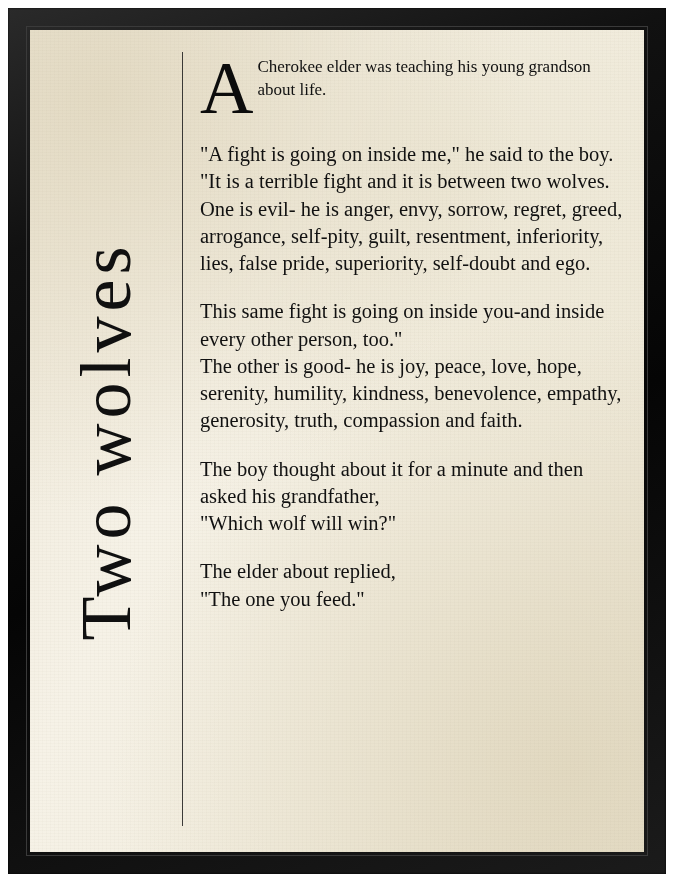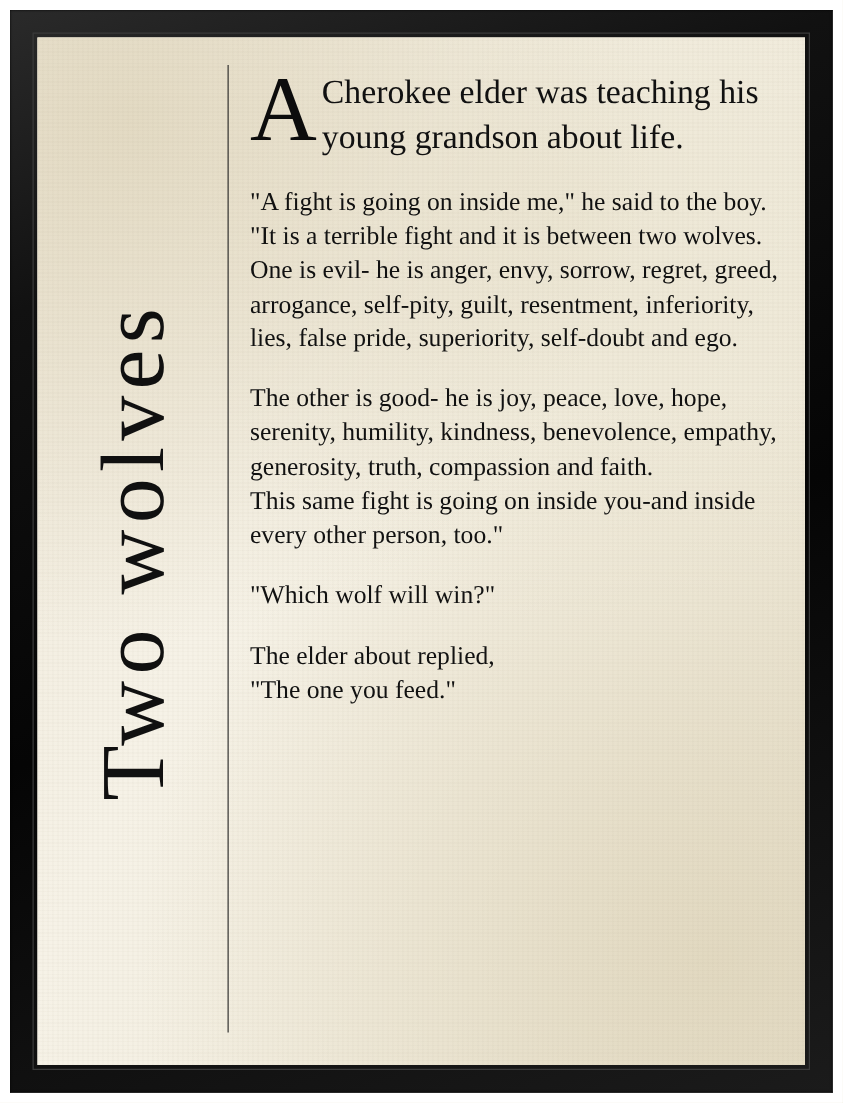--- a/index.html
+++ b/index.html
@@ -118,21 +118,21 @@
   }
   .dropcap {
     float: left;
     font-family: "Liberation Serif", serif;
     font-size: 74px;
     line-height: 0.78;
     padding: 4px 4px 0 0;
     color: #0c0c0c;
   }
   .first-para .ftext {
-    font-size: 27px;
+    font-size: 17px;
     line-height: 1.33;
     color: #111111;
   }
 </style>
 </head>
 <body>
 
 <div class="frame">
   <div class="frame-inner-bevel"></div>
 
@@ -151,25 +151,26 @@
         <span class="dropcap">A</span>
         <p class="ftext">Cherokee elder was teaching his young grandson about life.</p>
       </div>
 
       <div class="gap"></div>
 
       <p>"A fight is going on inside me," he said to the boy. "It is a terrible fight and it is between two wolves. One is evil- he is anger, envy, sorrow, regret, greed, arrogance, self-pity, guilt, resentment, inferiority, lies, false pride, superiority, self-doubt and ego.</p>
 
       <div class="gap"></div>
 
+      <p>This same fight is going on inside you-and inside every other person, too."</p>
       <p>The other is good- he is joy, peace, love, hope, serenity, humility, kindness, benevolence, empathy, generosity, truth, compassion and faith.</p>
-      <p>This same fight is going on inside you-and inside every other person, too."</p>
 
       <div class="gap"></div>
 
+      <p>The boy thought about it for a minute and then asked his grandfather,</p>
       <p>"Which wolf will win?"</p>
 
       <div class="gap"></div>
 
       <p>The elder about replied,</p>
       <p>"The one you feed."</p>
 
     </div>
   </div>
 </div>

